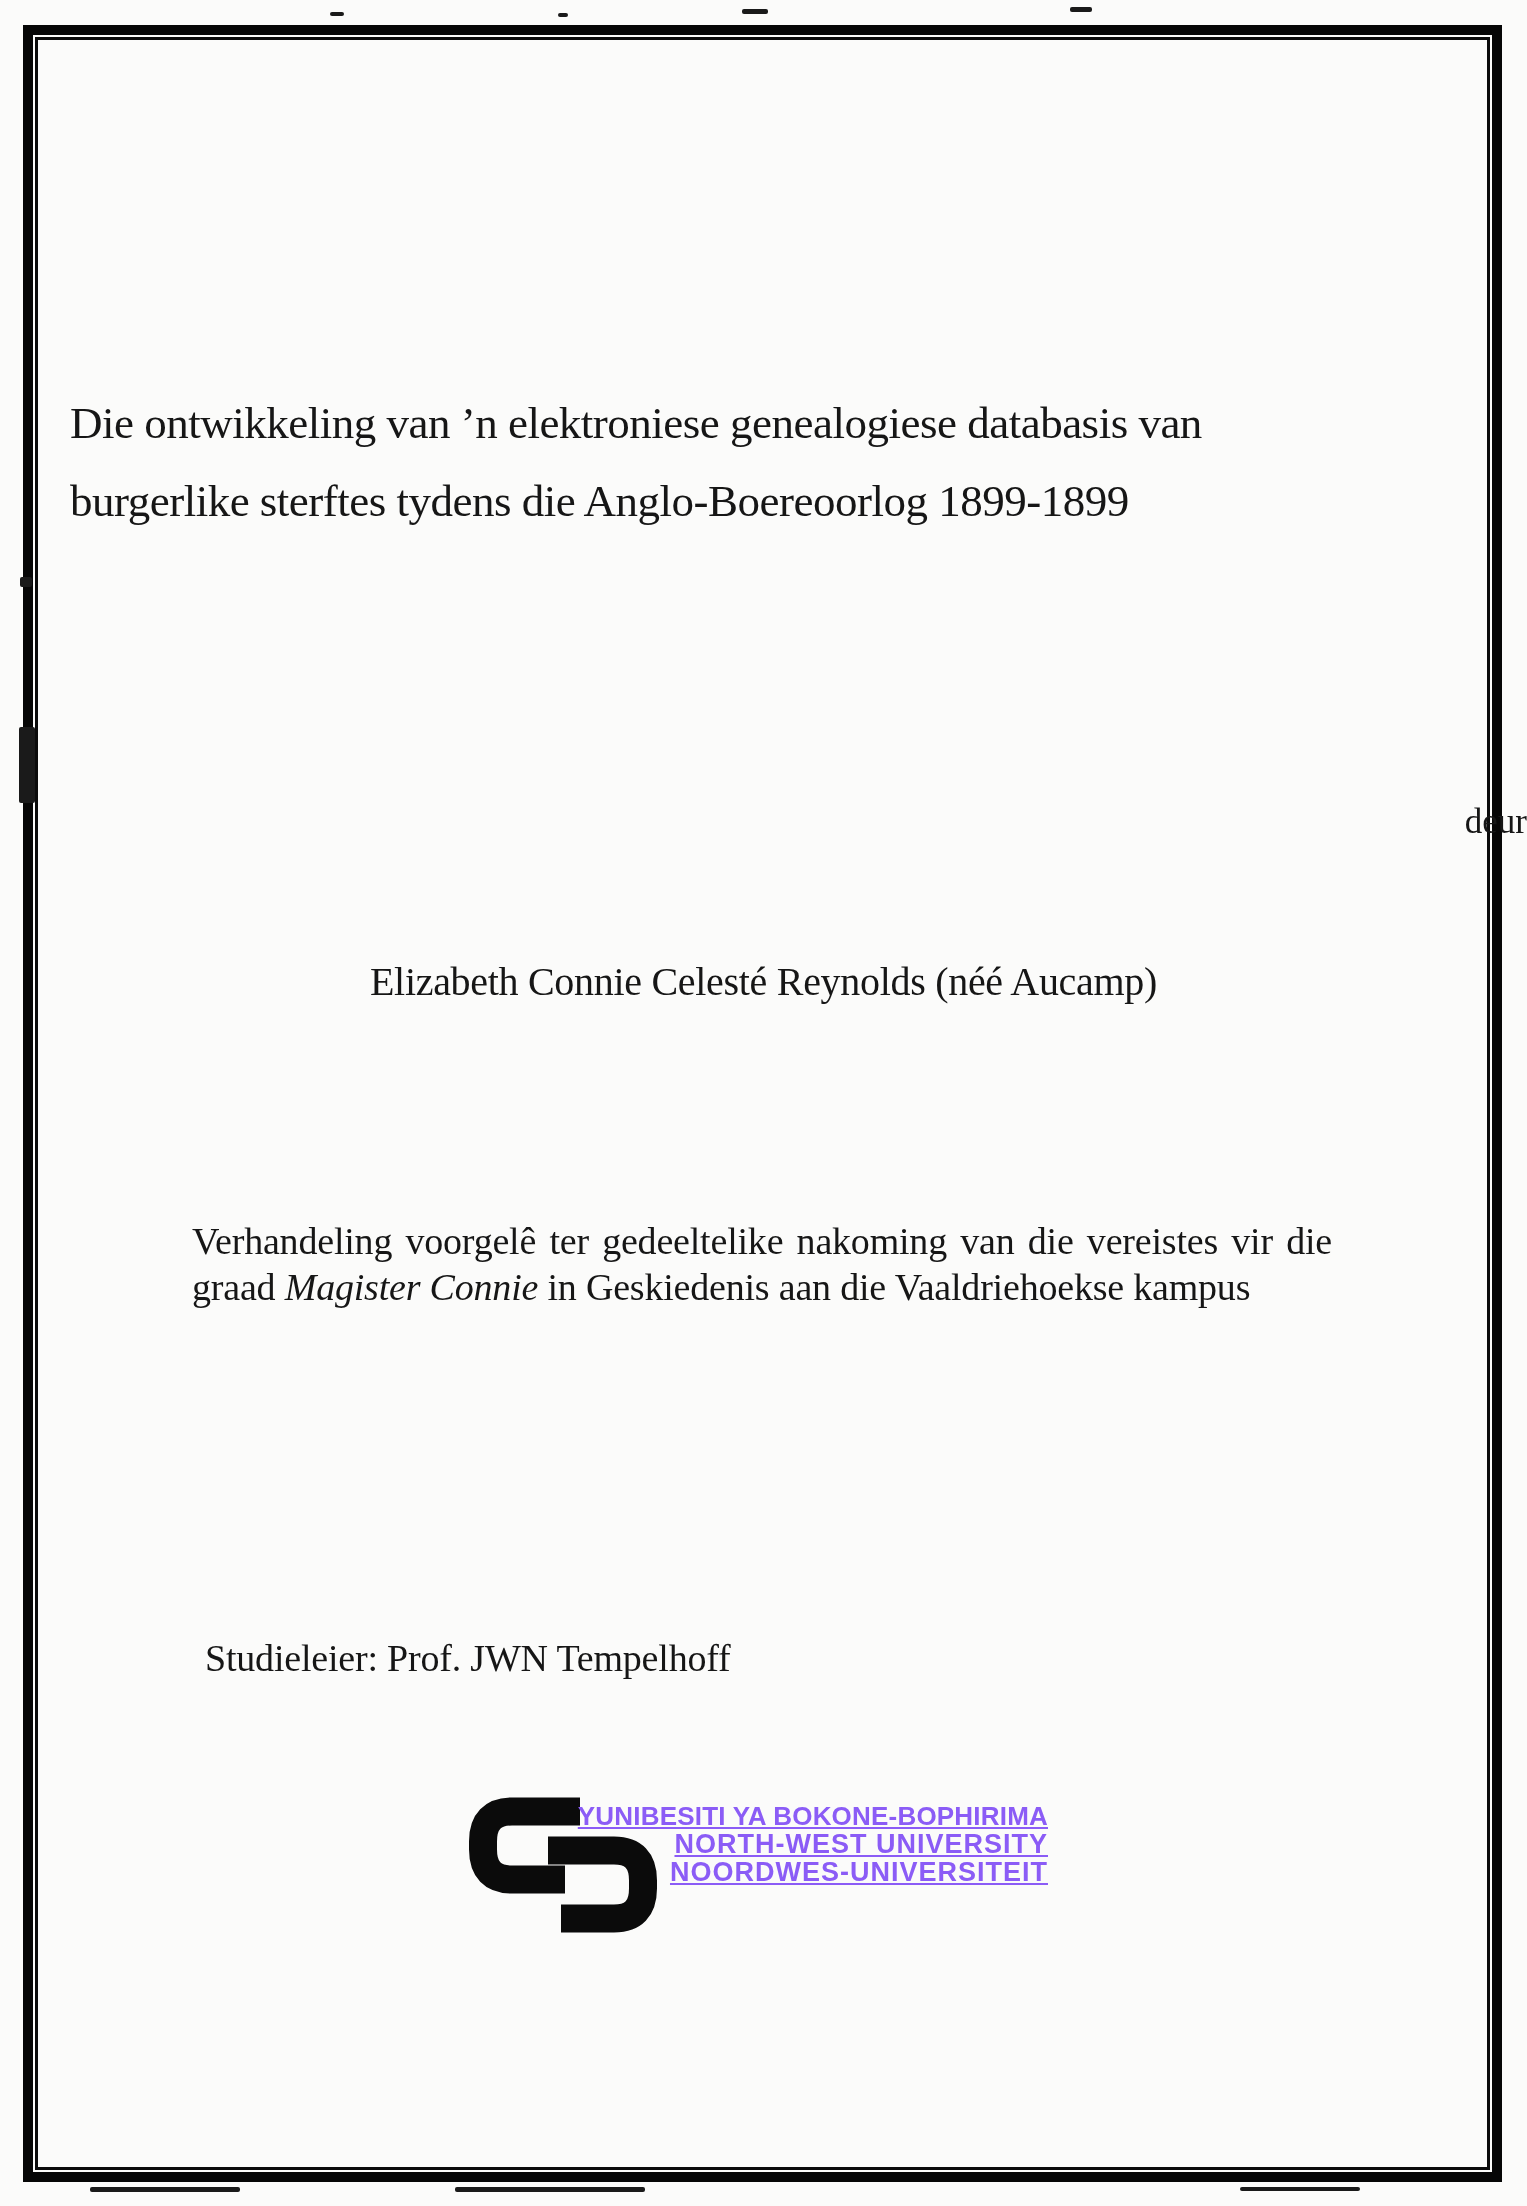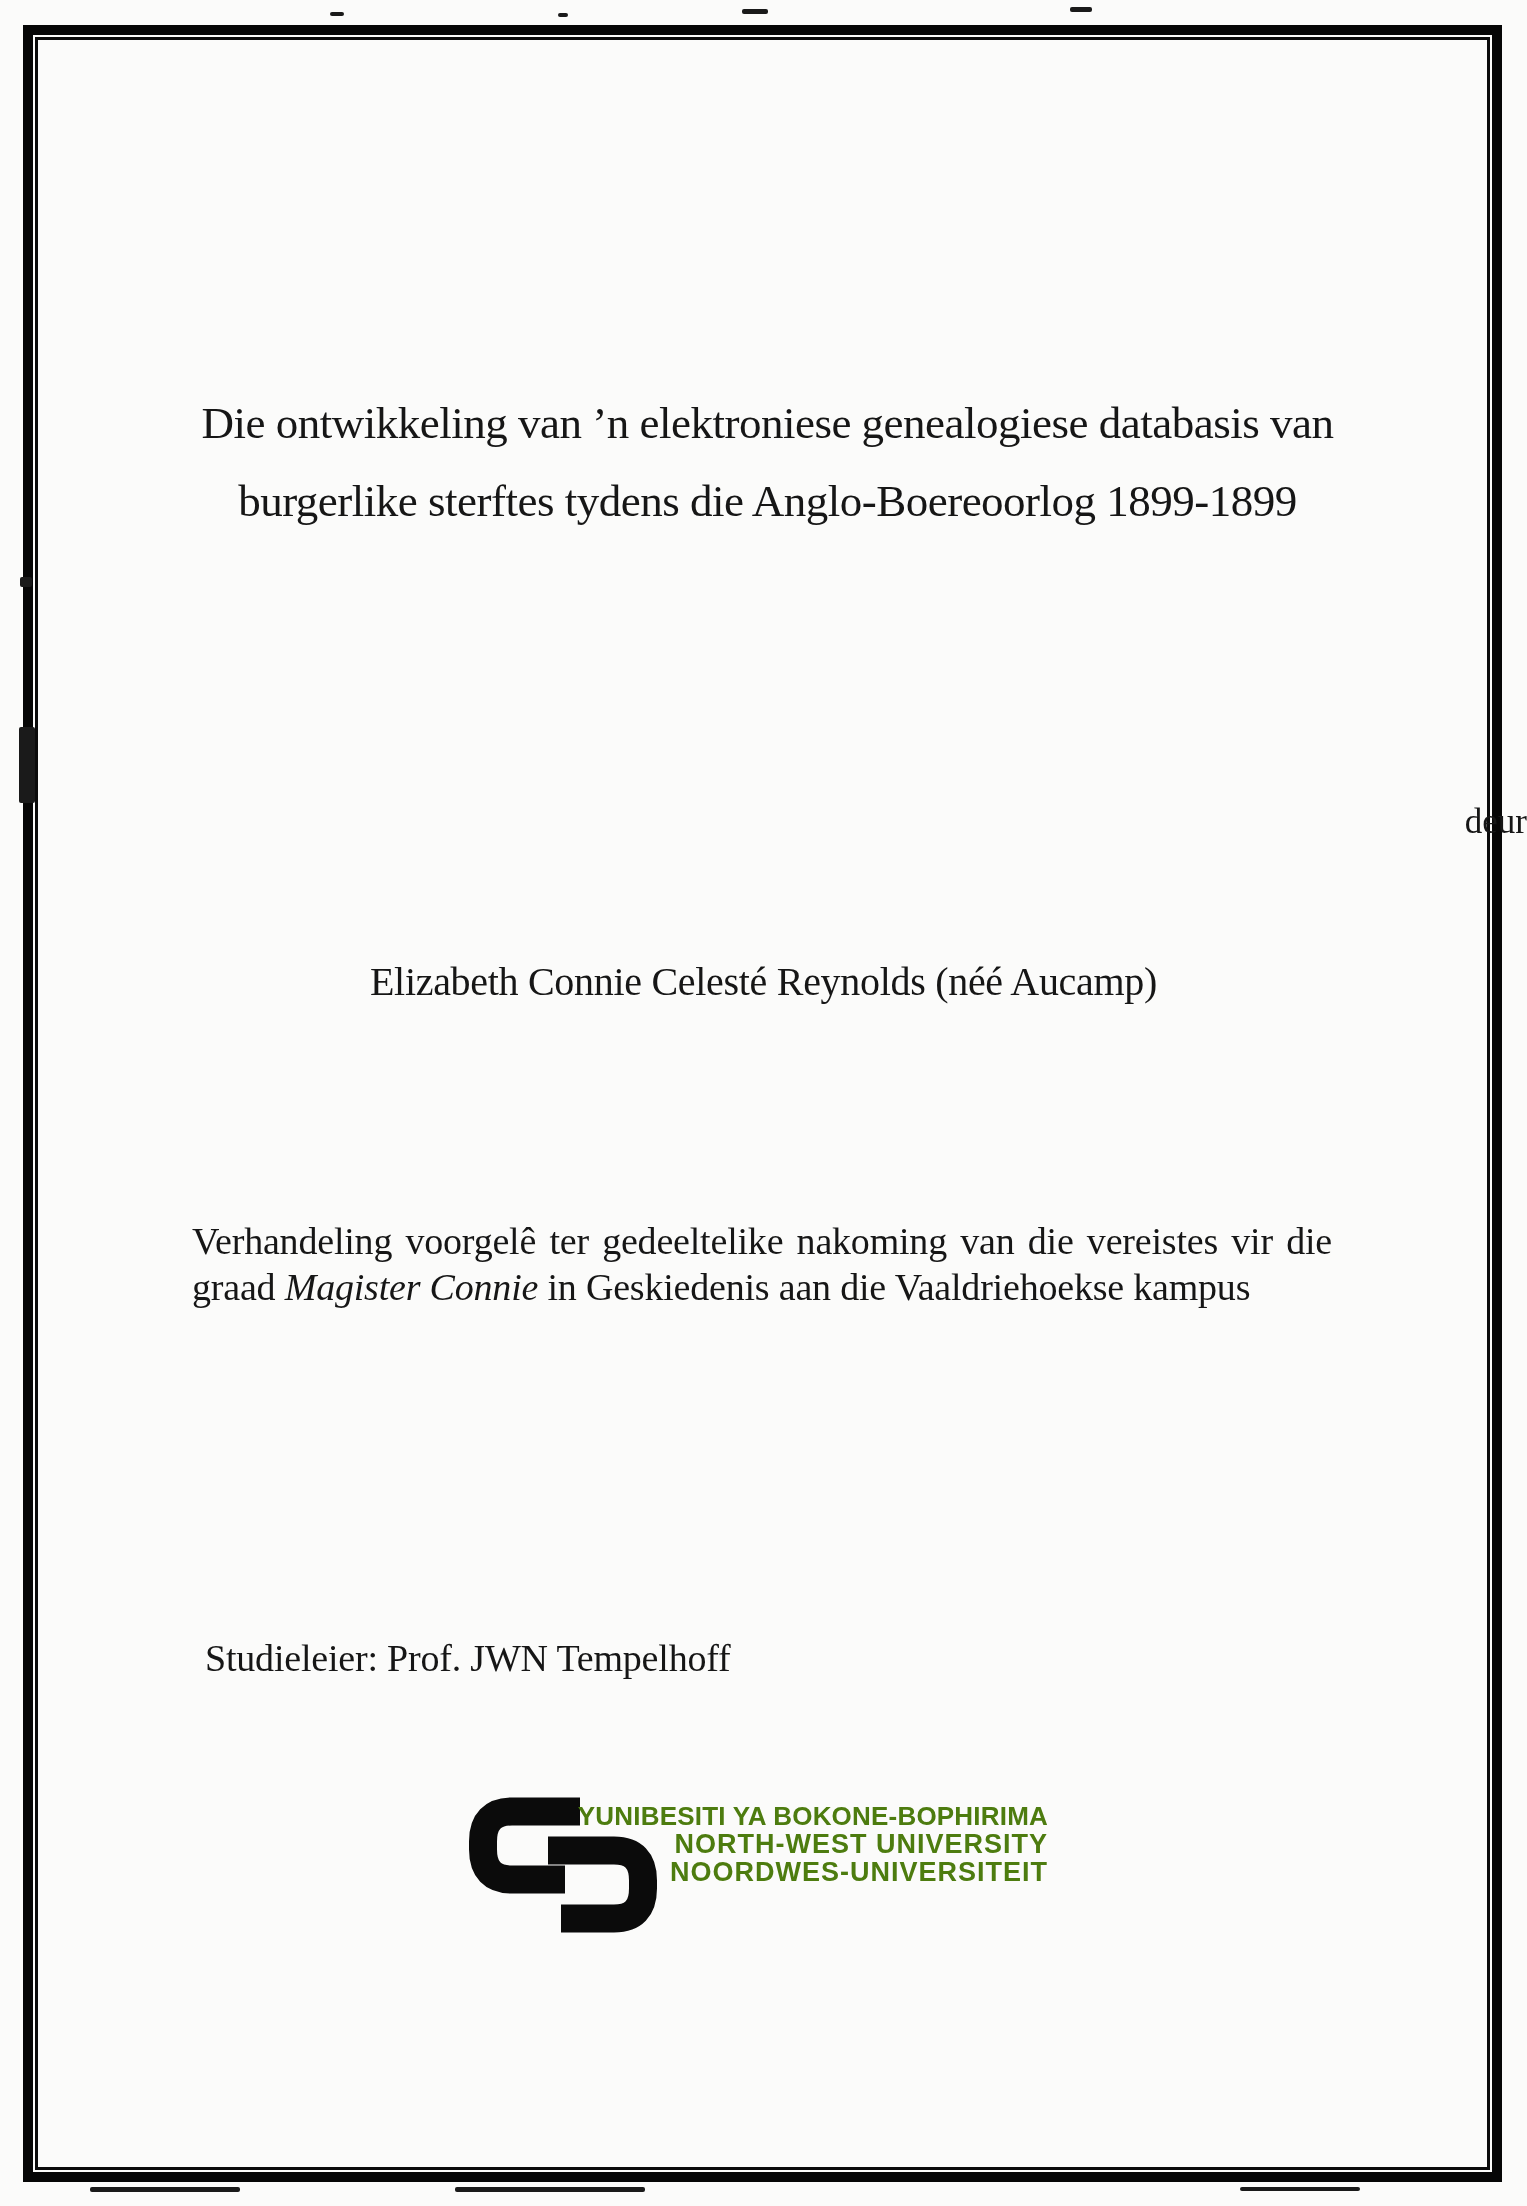--- a/index.html
+++ b/index.html
@@ -13,21 +13,21 @@
     position:absolute; left:23px; top:25px; width:1479px; height:2157px;
     border:10px solid #060606; box-sizing:border-box;
   }
   .frame-inner {
     position:absolute; left:2px; top:2px; right:2px; bottom:2px;
     border:3px solid #0b0b0b;
   }
   
   .title {
     position:absolute; left:70px; right:62px; top:384px;
-    text-align:center; font-size:45px; line-height:78px; letter-spacing:-0.5px;
+    font-size:45px; line-height:78px; letter-spacing:-0.5px;
   }
   .byline {
     position:absolute; left:0; right:0; top:802px;
     text-align:right; font-size:35px;
   }
   .author {
     position:absolute; left:0; right:0; top:958px;
     text-align:center; font-size:40px; letter-spacing:-0.3px;
   }
   .statement {
@@ -37,21 +37,21 @@
   .statement .just { text-align:justify; text-align-last:justify; }
   .supervisor-block {
     position:absolute; left:189px; top:1636px;
     font-size:38px; line-height:45px; letter-spacing:-0.2px;margin-left:16px;
   }
   
   .logo-icon { position:absolute; left:468px; top:1797px; width:190px; height:136px; }
   .logo-text {
     position:absolute; right:479px; top:1802px; text-align:right;
     font-family:"Liberation Sans", sans-serif; font-weight:bold;
-    color:#4d7c0f; line-height:28px; white-space:nowrap;
+    color:#8b5cf6; line-height:28px; white-space:nowrap;text-decoration:underline;
   }
   .lt-1 { font-size:26px; letter-spacing:0.2px; }
   .lt-2, .lt-3 { font-size:27px; letter-spacing:1px; }
   
   .speck { position:absolute; background:#1a1a1a; border-radius:2px; }
 </style>
 </head>
 <body>
 
 <div class="page">

